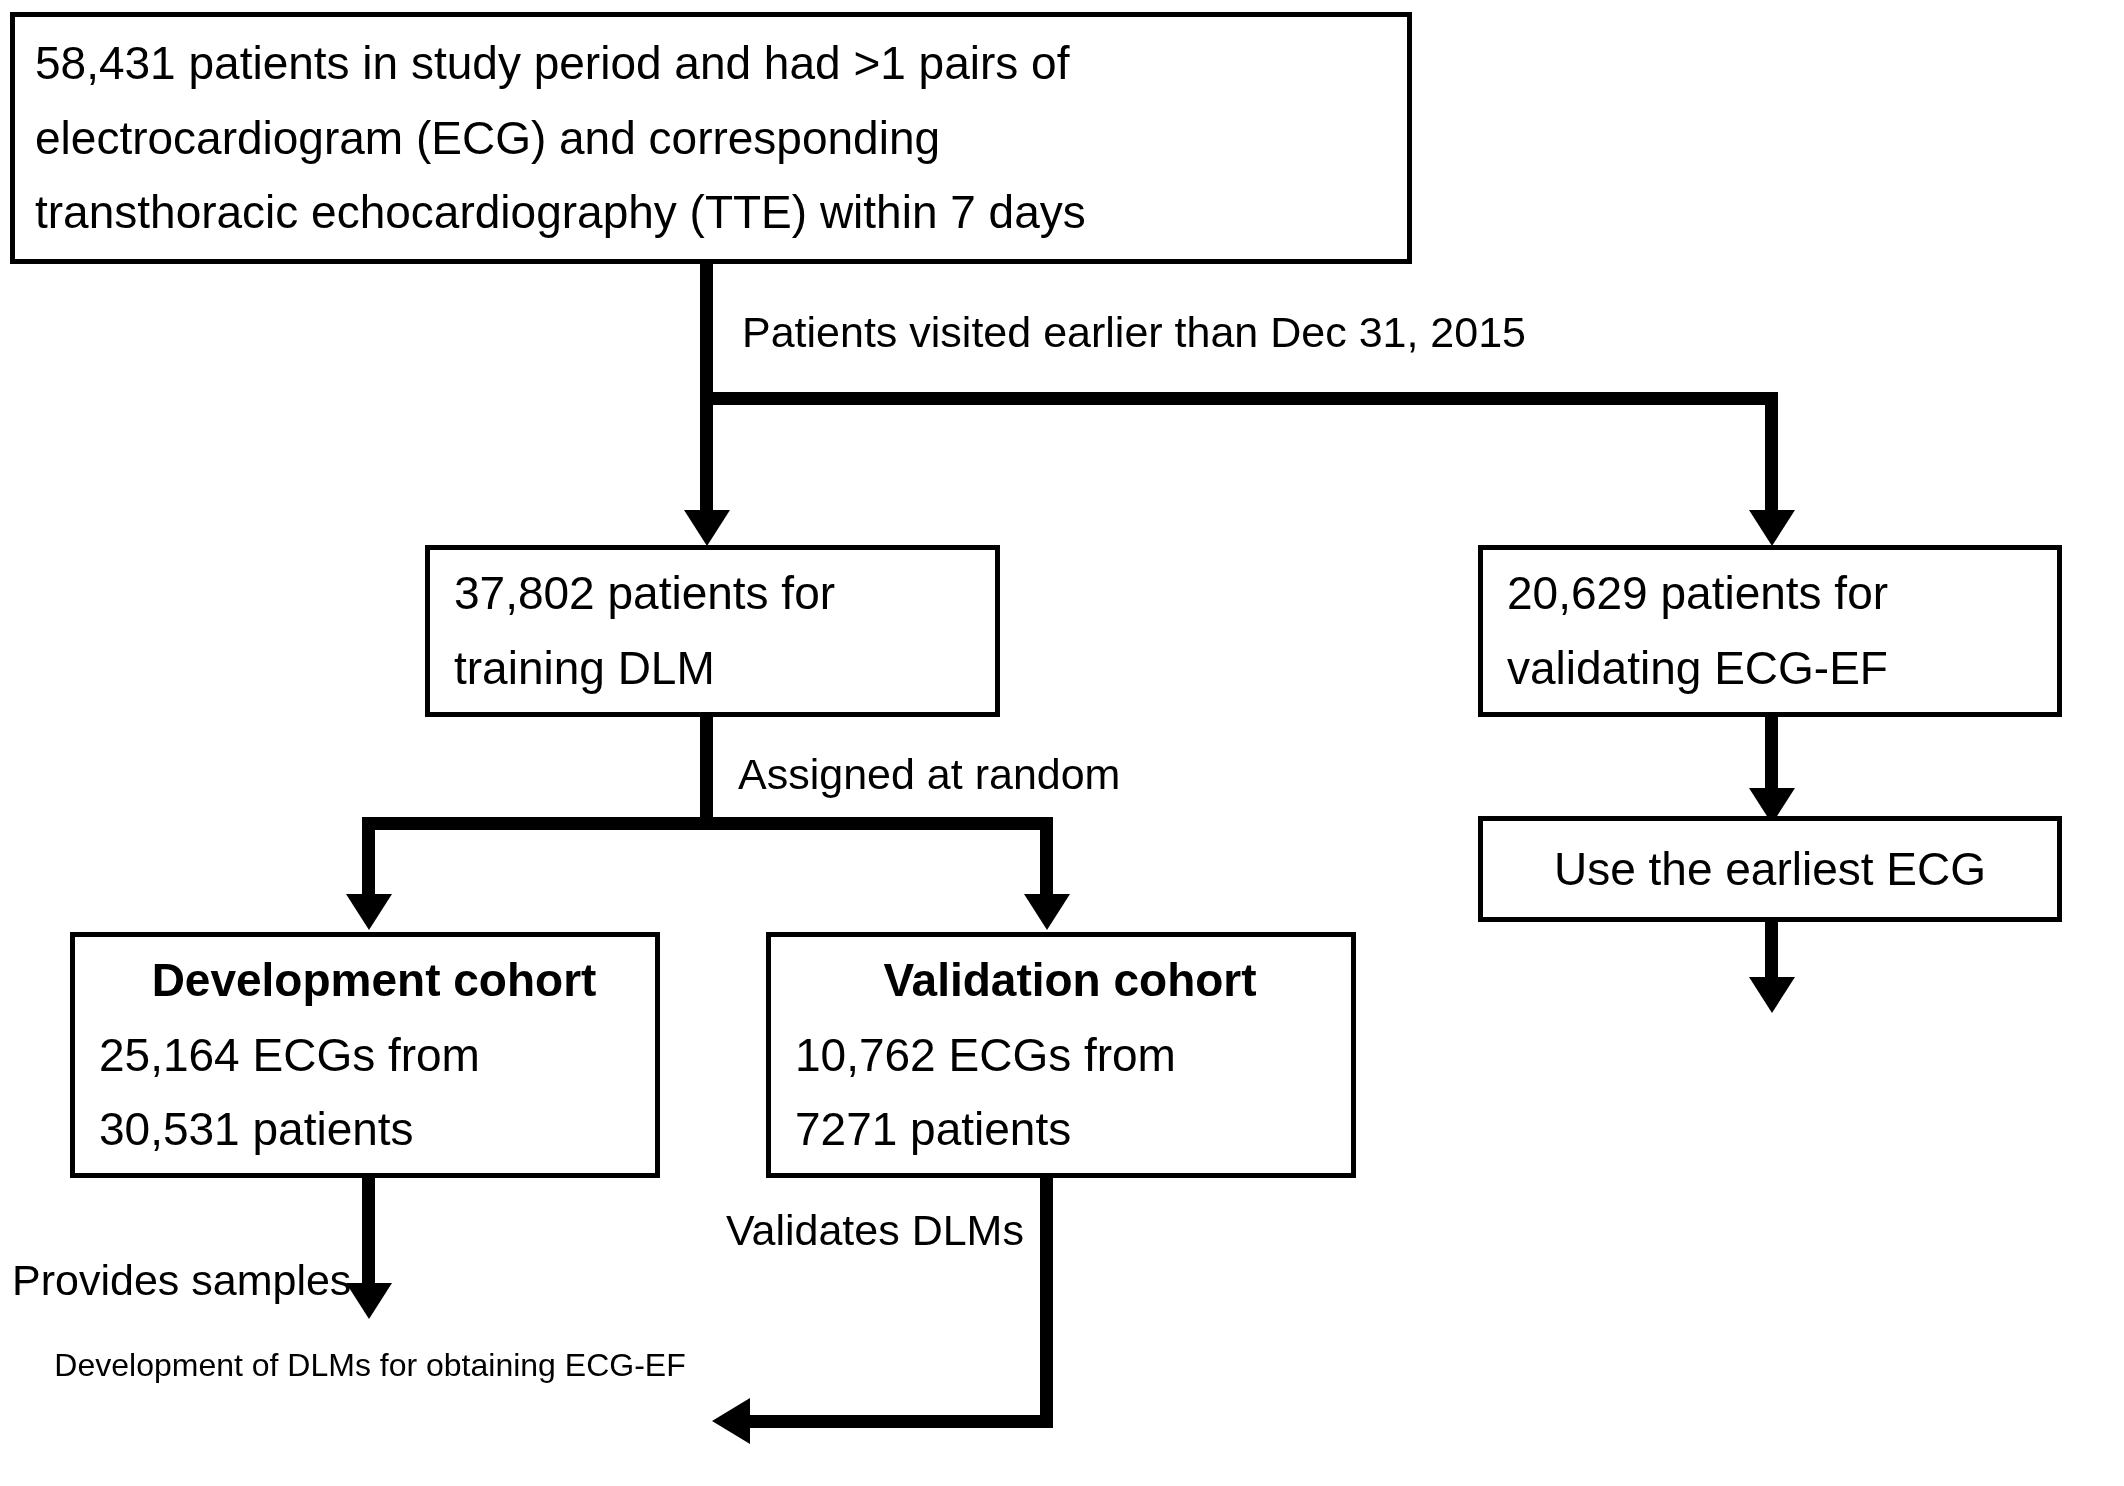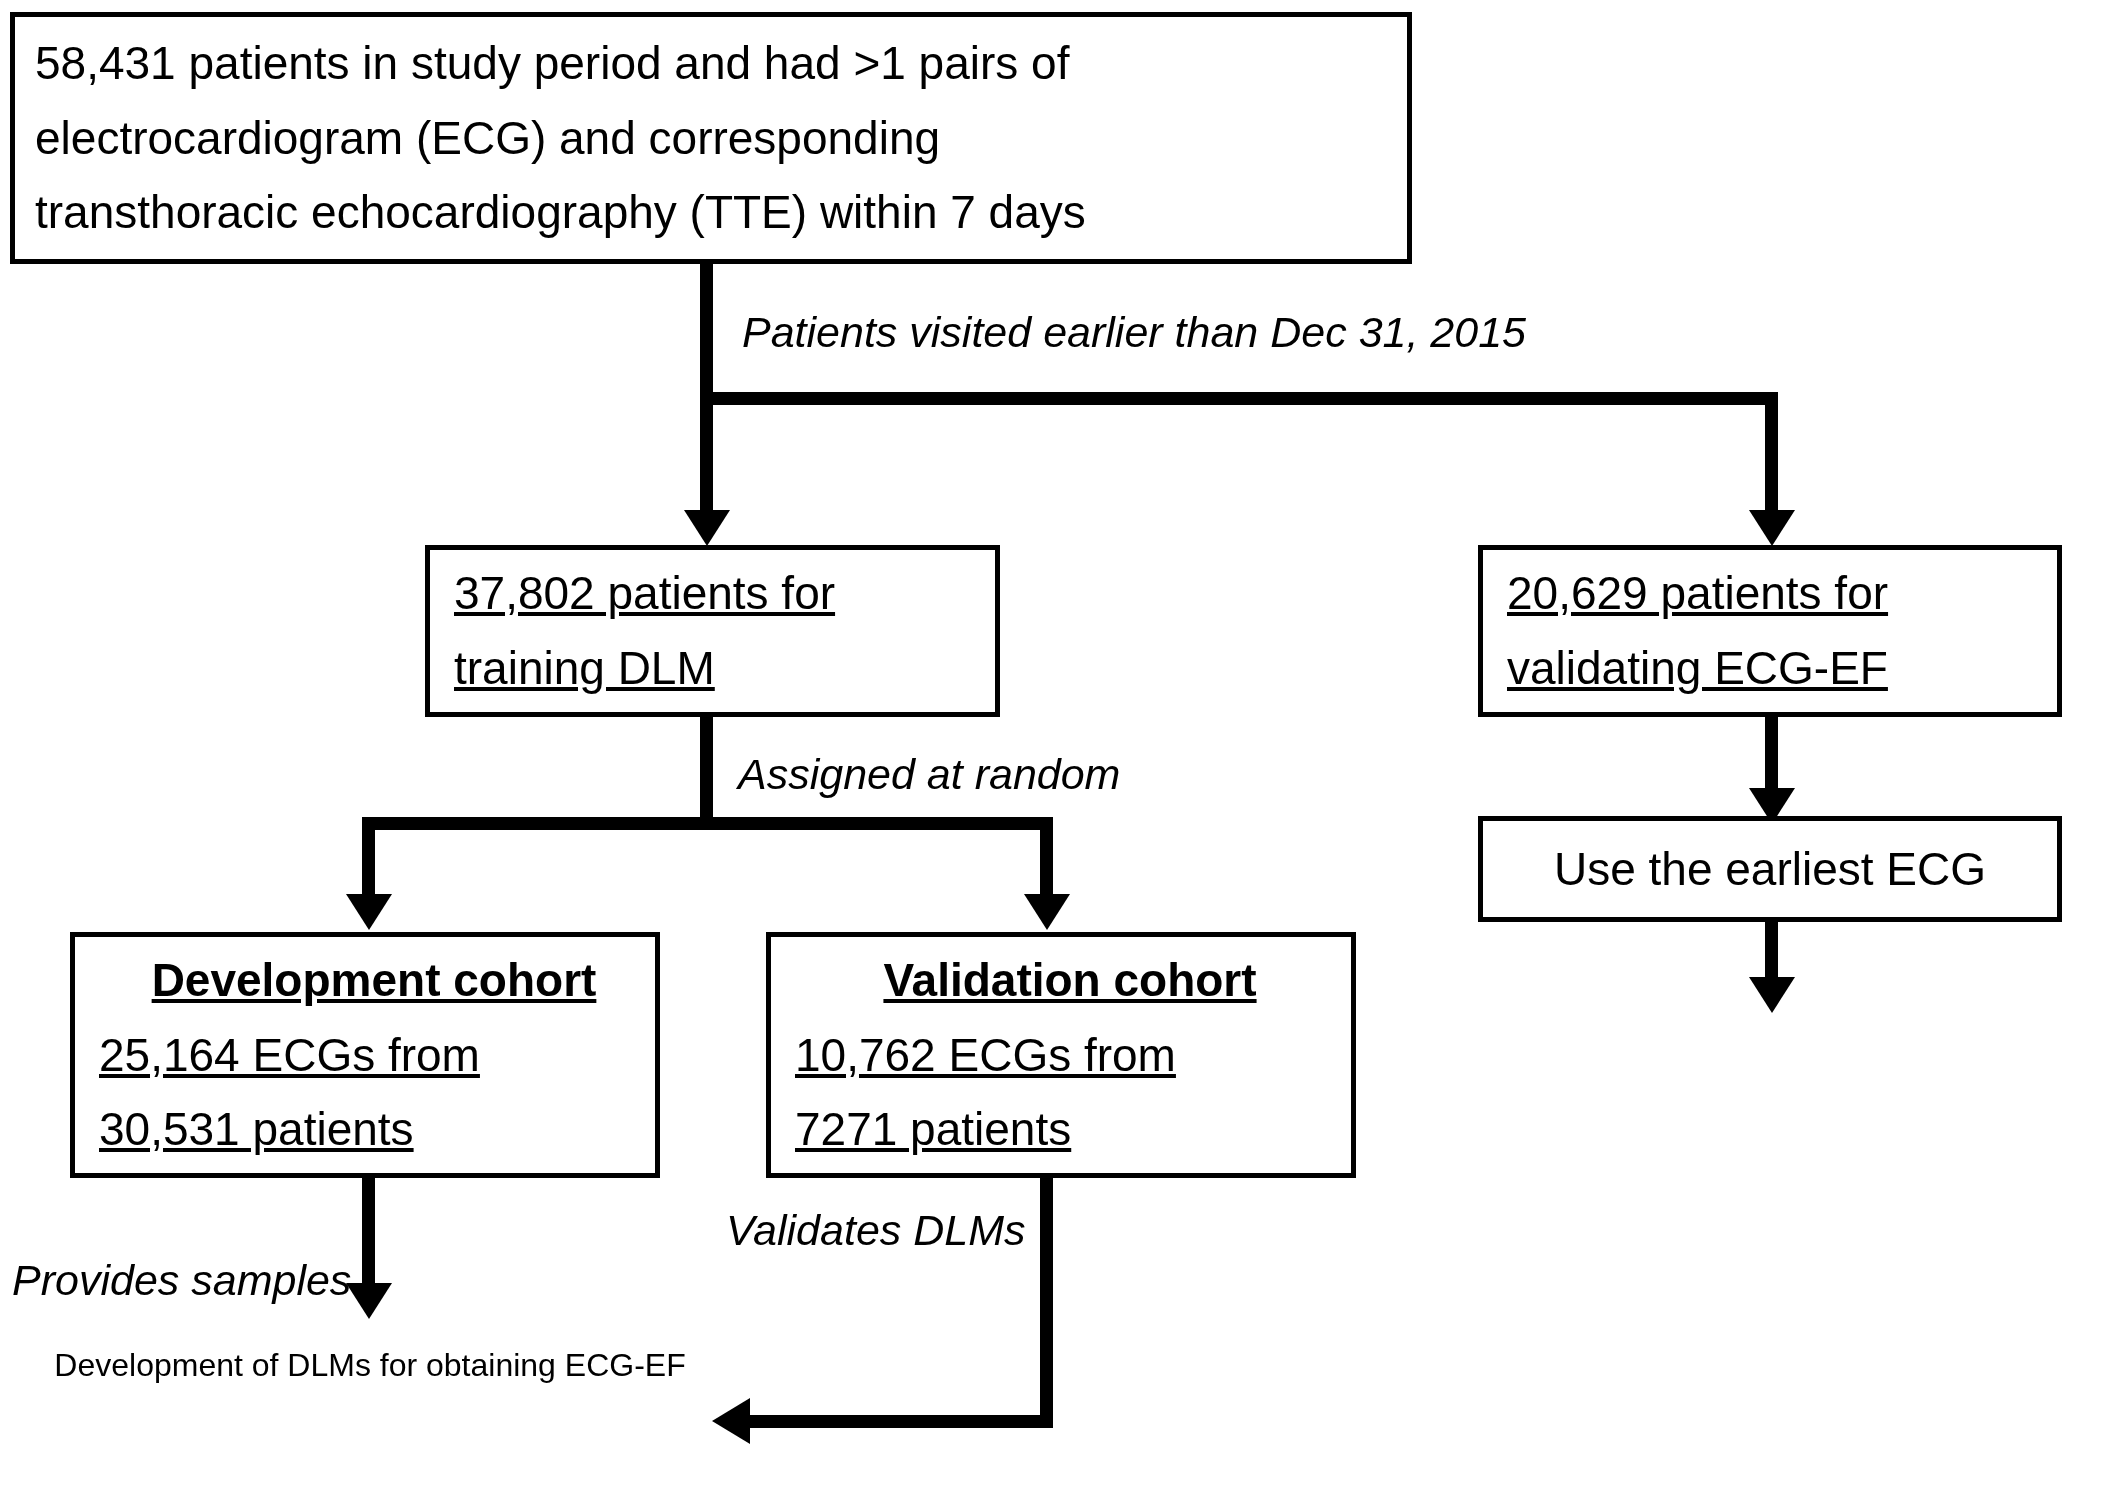--- a/index.html
+++ b/index.html
@@ -21,21 +21,21 @@
     box-sizing: border-box;
     border: 5px solid #000000;
     background: #ffffff;
     font-size: 46px;
     line-height: 1.62;
     display: flex;
     flex-direction: column;
     justify-content: center;
   }
   .box .ln { display: block; }
-  .pad-left { padding-left: 24px; padding-right: 6px; text-decoration: underline; }
+  .pad-left { padding-left: 24px; padding-right: 6px; }
   .title {
     font-weight: bold;
     text-align: center;
     display: block;
   }
   .underl {
     text-decoration: underline;
     text-decoration-thickness: 4px;
     text-underline-offset: 12px;
   }
@@ -54,21 +54,20 @@
   }
   .arrow-left {
     position: absolute;
     width: 0; height: 0;
     border-top: 23px solid transparent;
     border-bottom: 23px solid transparent;
     border-right: 38px solid #000000;
   }
   .elabel {
     position: absolute;
-    font-style: italic;
     font-size: 43px;
     white-space: nowrap;
   }
   .textnode {
     position: absolute;
     font-size: 32px;
     line-height: 1.45;
     text-align: center;
   }
 

